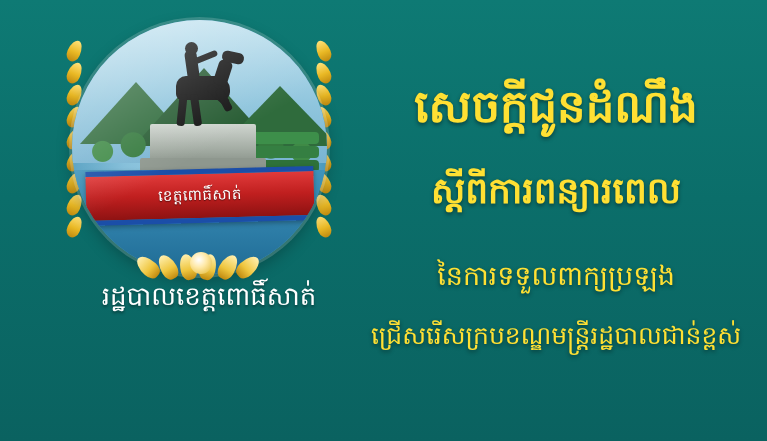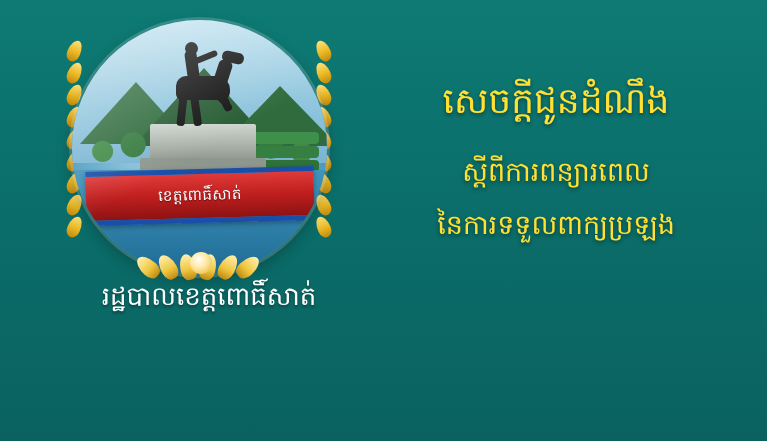--- a/index.html
+++ b/index.html
@@ -214,22 +214,22 @@
     left: 350px;
     top: 78px;
     width: 412px;
     text-align: center;
   }
   .line {
     color: #ffe033;
     text-shadow: 0 2px 4px rgba(0,0,0,0.45);
     white-space: nowrap;
   }
-  .line-1 { font-size: 36px; font-weight: normal; margin-bottom: 24px; }
-  .line-2 { font-size: 27px; margin-bottom: 14px; }
+  .line-1 { font-size: 45px; font-weight: bold; margin-bottom: 24px; }
+  .line-2 { font-size: 36px; margin-bottom: 38px; font-weight: bold; }
   .line-3 { font-size: 27px; margin-bottom: 22px; }
   .line-4 { font-size: 25px; }
 </style>
 </head>
 <body>
 
 <div id="poster">
 
   <div id="emblem-block">
 
@@ -300,15 +300,16 @@
       <span class="center"></span>
     </div>
 
     <div id="emblem-caption">រដ្ឋបាលខេត្តពោធិ៍សាត់</div>
   </div>
 
   <div id="text-block">
     <div class="line line-1">សេចក្តីជូនដំណឹង</div>
     <div class="line line-2">ស្តីពីការពន្យារពេល</div>
     <div class="line line-3">នៃការទទួលពាក្យប្រឡង</div>
+    <div class="line line-4">ជ្រើសរើសក្របខណ្ឌមន្ត្រីរដ្ឋបាលជាន់ខ្ពស់</div>
   </div>
 
 </div>
 
 </body></html>

